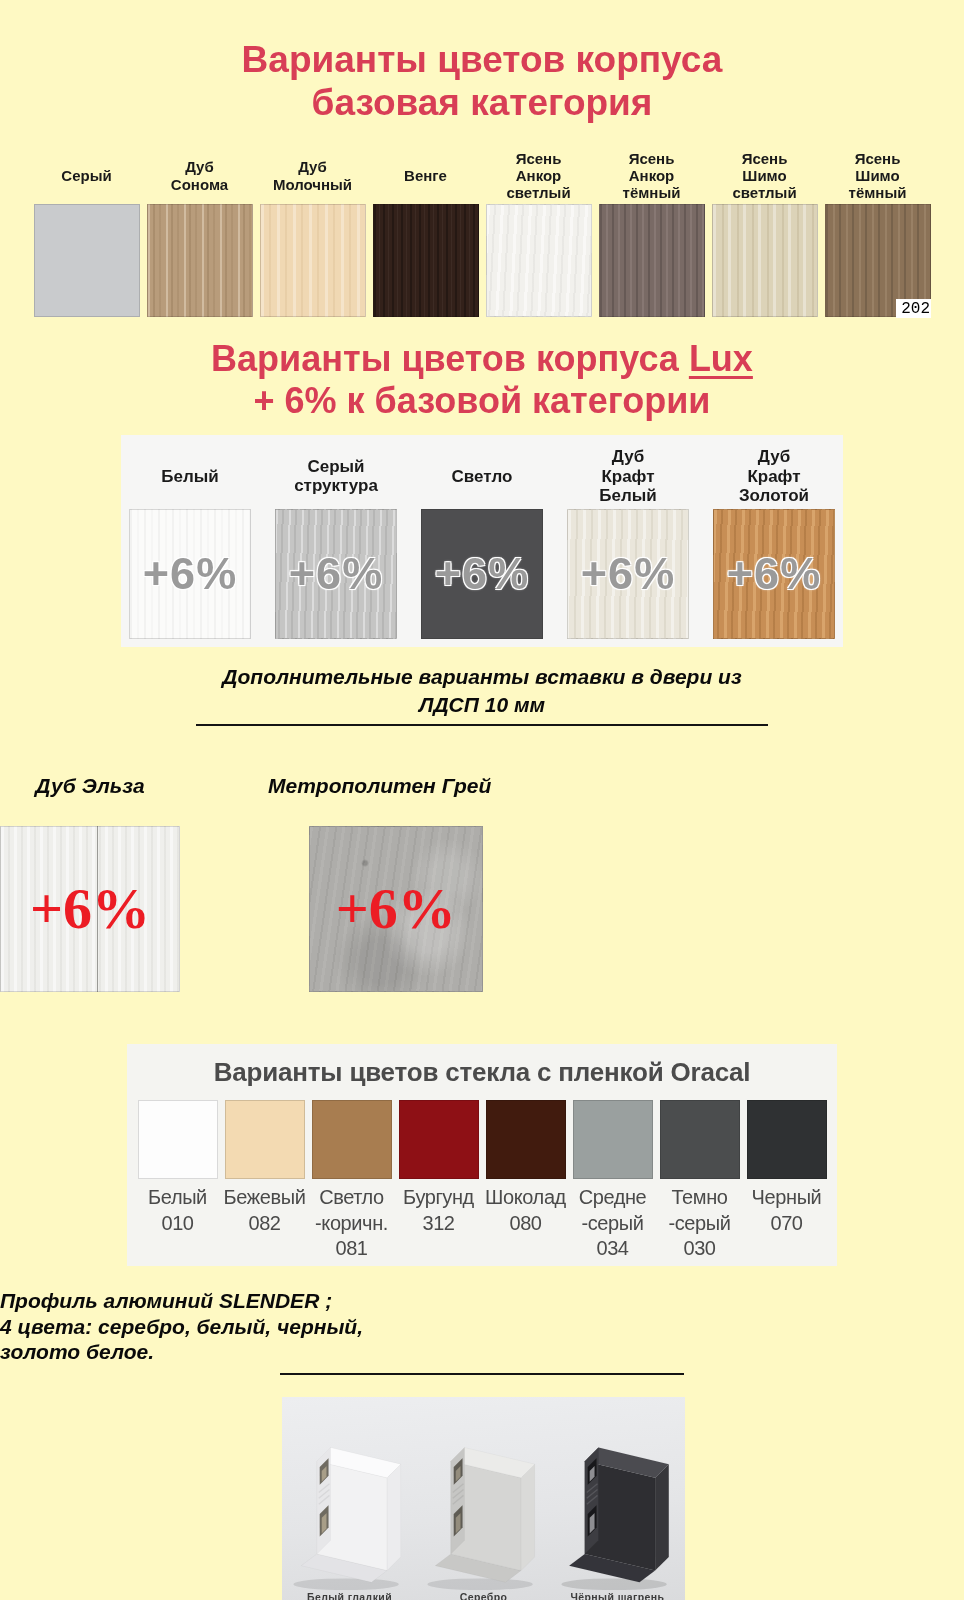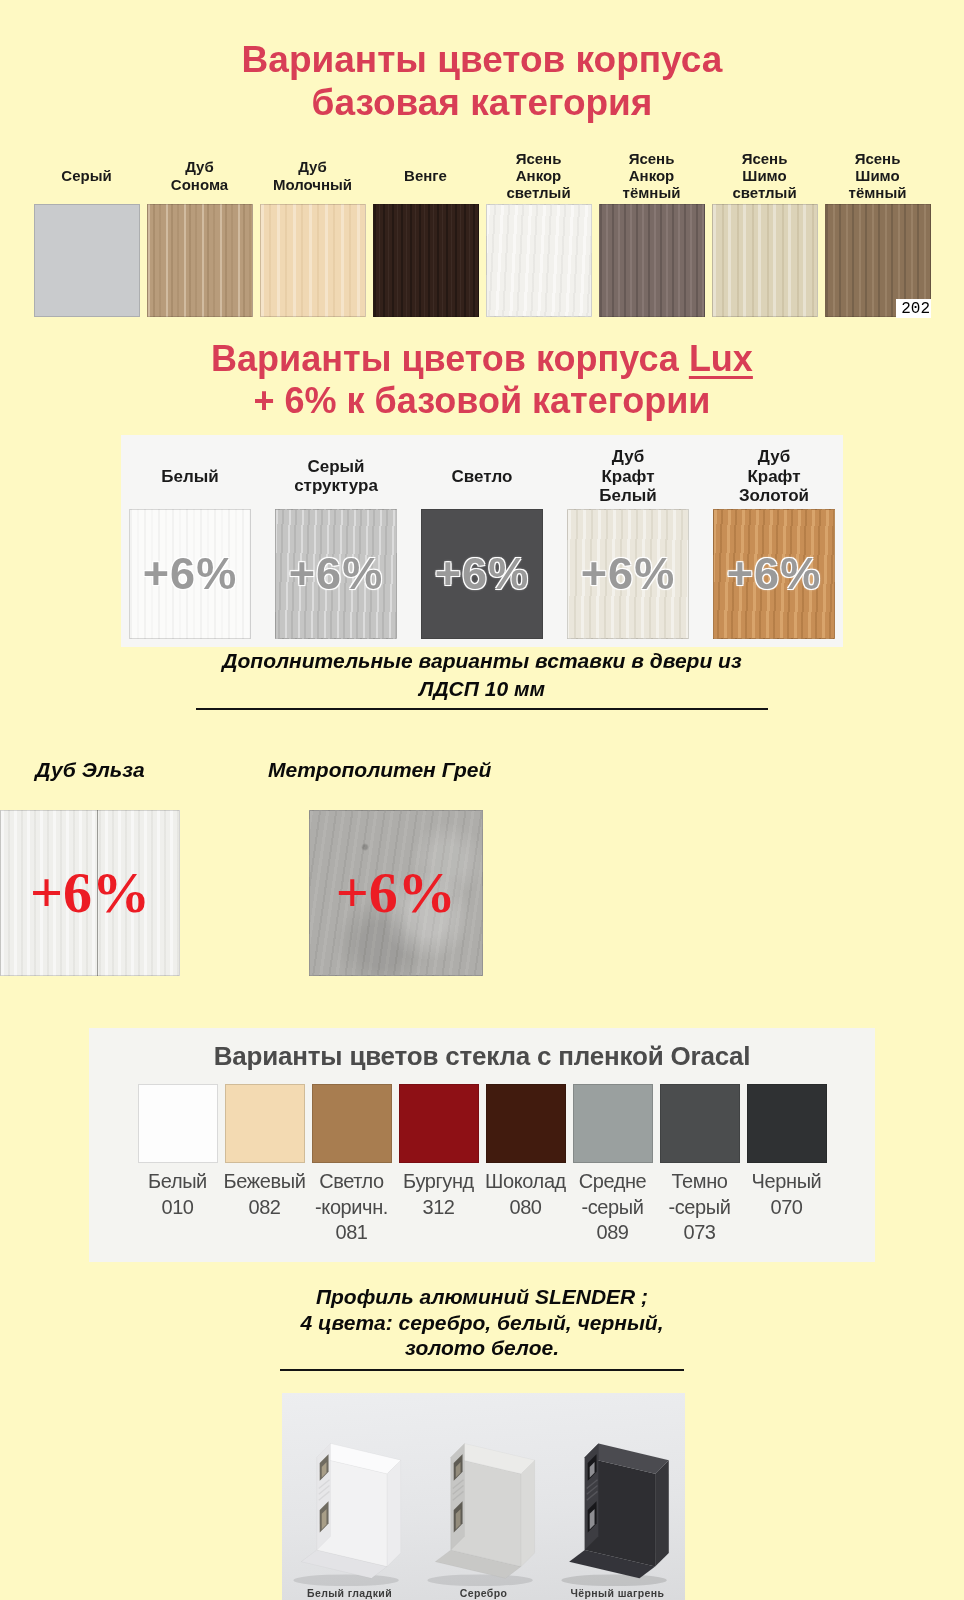--- a/index.html
+++ b/index.html
@@ -33,43 +33,43 @@
   
   .lux-panel{width:722px;margin:13px auto 0;background:#f6f6f5;padding:10px 0 8px;}
   .row-lux{gap:24px;}
   .row-lux .cell{width:122px;}
   .row-lux .cell-label{height:62px;font-size:17px;line-height:1.15;margin-bottom:2px;}
   .row-lux .swatch{height:130px;width:122px;display:flex;align-items:center;justify-content:center;}
   .pct-gray{font-size:45px;font-weight:600;color:#9a9a9a;letter-spacing:1px;
             text-shadow:-1px -1px 0 #fff,1px -1px 0 #fff,-1px 1px 0 #fff,1px 1px 0 #fff,0 0 3px #fff;}
 
   
-  .ins-heading{text-align:center;font-size:21px;font-weight:700;font-style:italic;
+  .ins-heading{margin-top:16px;text-align:center;font-size:21px;font-weight:700;font-style:italic;
                line-height:1.33;color:#0a0a0a;}
   .hr1{width:572px;border-top:2px solid #141414;margin:5px auto 0;}
   .ins-row{display:flex;gap:104px;margin-top:48px;}
   .ins-col{display:flex;flex-direction:column;align-items:center;}
   .ins-label{font-size:21px;font-weight:700;font-style:italic;text-align:center;color:#0a0a0a;}
   .ins-label.shift{transform:translateX(-16px);}
   .ins-swatch{margin-top:28px;height:166px;display:flex;align-items:center;justify-content:center;}
   .w180{width:180px;} .w174{width:174px;}
   .pct-red{font-family:"Liberation Serif","DejaVu Serif",serif;font-weight:700;font-size:58px;
            color:#ec1c24;line-height:1;}
 
   
-  .oracal-panel{width:786px;margin:52px auto 0;background:#f4f4f1;padding:13px 0 16px;}
+  .oracal-panel{width:710px;margin:52px auto 0;background:#f4f4f1;padding:13px 0 4px;}
   .oracal-title{text-align:center;font-size:26px;font-weight:700;color:#4b4b4b;letter-spacing:-0.2px;}
   .row-oracal{margin-top:12px;}
   .row-oracal .cell{width:87px;align-items:center;}
   .row-oracal .swatch{width:80px;height:79px;}
   .row-oracal .cell-label{margin-top:6px;font-weight:400;font-size:20px;line-height:1.28;
                           letter-spacing:-0.4px;color:#4a4a4a;}
 
   
-  .prof-heading{margin-top:22px;text-align:center;font-size:21px;font-weight:700;font-style:italic;
+  .prof-heading{margin-top:22px;font-size:21px;font-weight:700;font-style:italic;
                 line-height:1.22;color:#0a0a0a;}
   .hr2{width:404px;border-top:2px solid #141414;margin:8px auto 0;}
   .photo{position:relative;width:403px;height:213px;margin:22px 0 0 282px;
          background:linear-gradient(175deg,#edeef0 0%,#e4e5e7 55%,#d9dadc 100%);
          display:flex;align-items:flex-end;justify-content:center;}
   .photo-col{position:relative;width:134px;height:100%;display:flex;align-items:flex-end;justify-content:center;}
   .photo-col svg{display:block;margin-bottom:16px;}
   .photo-label{position:absolute;bottom:7px;left:0;right:0;text-align:center;
                font-size:10.5px;font-weight:700;color:#3c3c3c;letter-spacing:.4px;}
 
@@ -249,27 +249,27 @@
         </div>
         <div class="cell">
           <div class="swatch" style="background-color: rgb(65, 27, 14);"></div>
           <div class="cell-label">Шоколад
 080</div>
         </div>
         <div class="cell">
           <div class="swatch" style="background-color: rgb(154, 160, 159);"></div>
           <div class="cell-label">Средне
 -серый
-089</div>
+034</div>
         </div>
         <div class="cell">
           <div class="swatch" style="background-color: rgb(75, 77, 78);"></div>
           <div class="cell-label">Темно
 -серый
-073</div>
+030</div>
         </div>
         <div class="cell">
           <div class="swatch" style="background-color: rgb(47, 49, 51);"></div>
           <div class="cell-label">Черный
 070</div>
         </div>
       </div>
     </div>
   </section>
 

